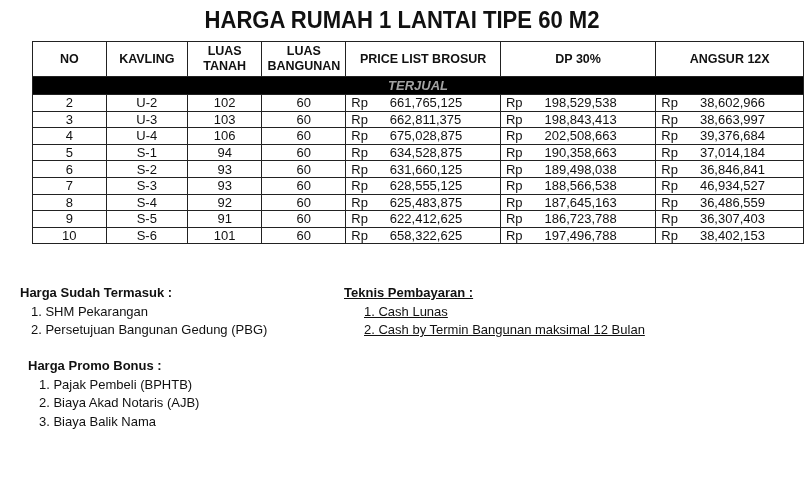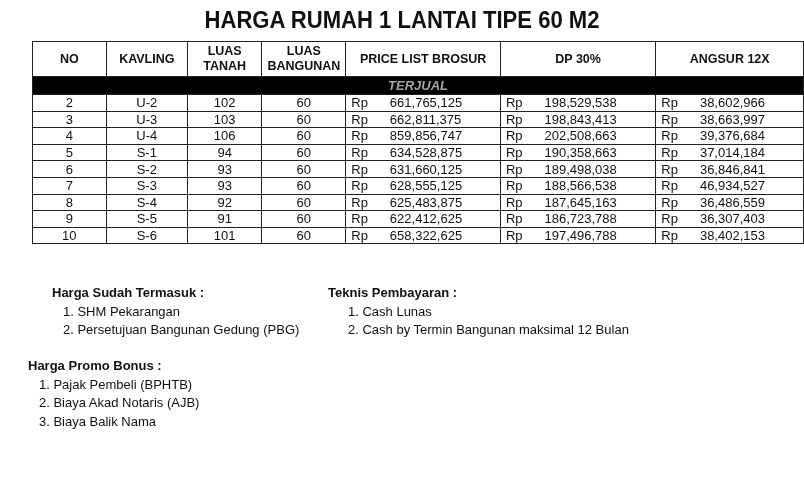--- a/index.html
+++ b/index.html
@@ -68,21 +68,21 @@
         <td class="c-val d">198,843,413</td>
         <td class="c-rp">Rp</td>
         <td class="c-val a">38,663,997</td>
       </tr>
       <tr>
         <td class="center c-no">4</td>
         <td class="center c-kav">U-4</td>
         <td class="center c-lt">106</td>
         <td class="center c-lb">60</td>
         <td class="c-rp">Rp</td>
-        <td class="c-val p">859,856,747</td>
+        <td class="c-val p">675,028,875</td>
         <td class="c-rp">Rp</td>
         <td class="c-val d">202,508,663</td>
         <td class="c-rp">Rp</td>
         <td class="c-val a">39,376,684</td>
       </tr>
       <tr>
         <td class="center c-no">5</td>
         <td class="center c-kav">S-1</td>
         <td class="center c-lt">94</td>
         <td class="center c-lb">60</td>
@@ -149,30 +149,30 @@
         <td class="c-rp">Rp</td>
         <td class="c-val p">658,322,625</td>
         <td class="c-rp">Rp</td>
         <td class="c-val d">197,496,788</td>
         <td class="c-rp">Rp</td>
         <td class="c-val a">38,402,153</td>
       </tr>
     </tbody>
 </table>
 
-<div class="notes" style="left:20px; top:284px;margin-left:32px;">
+<div class="notes" style="left:20px; top:284px;">
   <div class="h">Harga Sudah Termasuk :</div>
   <div class="li">1. SHM Pekarangan</div>
   <div class="li">2. Persetujuan Bangunan Gedung (PBG)</div>
 </div>
 
 <div class="notes" style="left:28px; top:357px;">
   <div class="h">Harga Promo Bonus :</div>
   <div class="li">1. Pajak Pembeli (BPHTB)</div>
   <div class="li">2. Biaya Akad Notaris (AJB)</div>
   <div class="li">3. Biaya Balik Nama</div>
 </div>
 
-<div class="notes right" style="left:328px; top:284px;">
+<div class="notes right" style="left:344px; top:284px;text-decoration:underline;">
   <div class="h">Teknis Pembayaran :</div>
   <div class="li">1. Cash Lunas</div>
   <div class="li">2. Cash by Termin Bangunan maksimal 12 Bulan</div>
 </div>
 
 </body></html>

